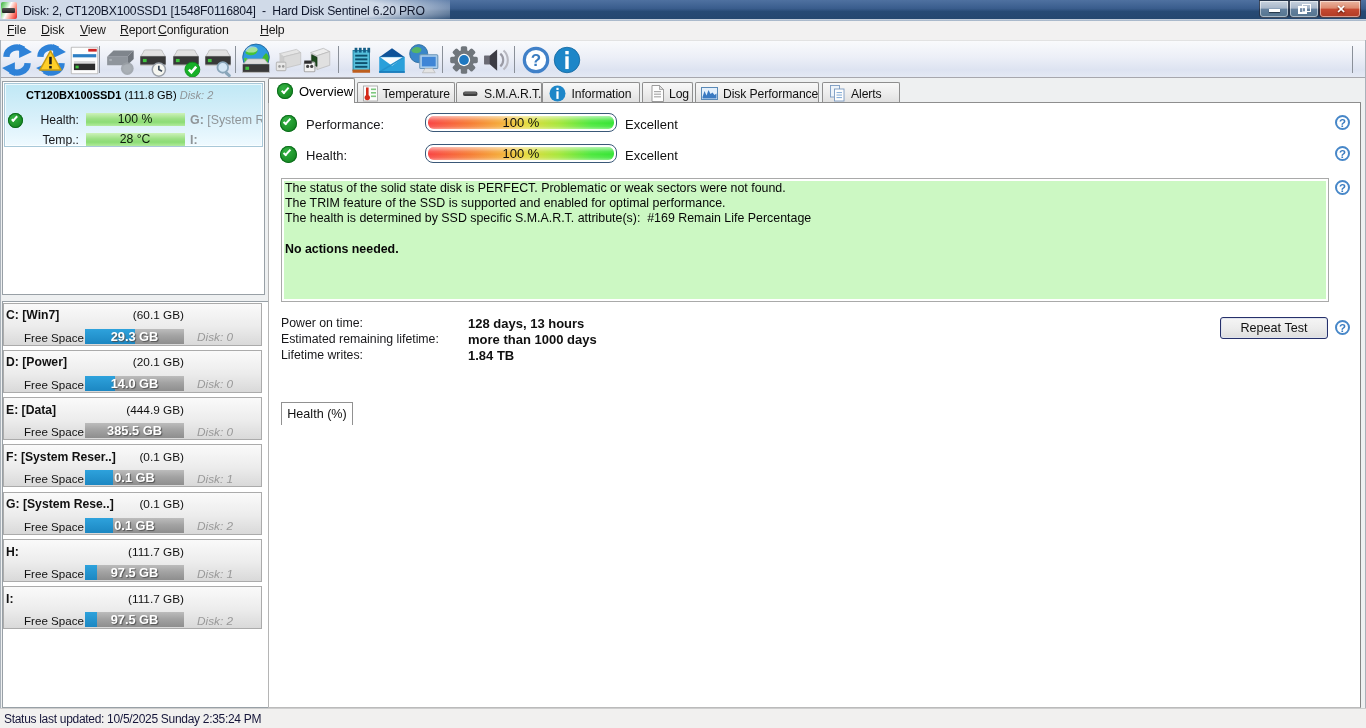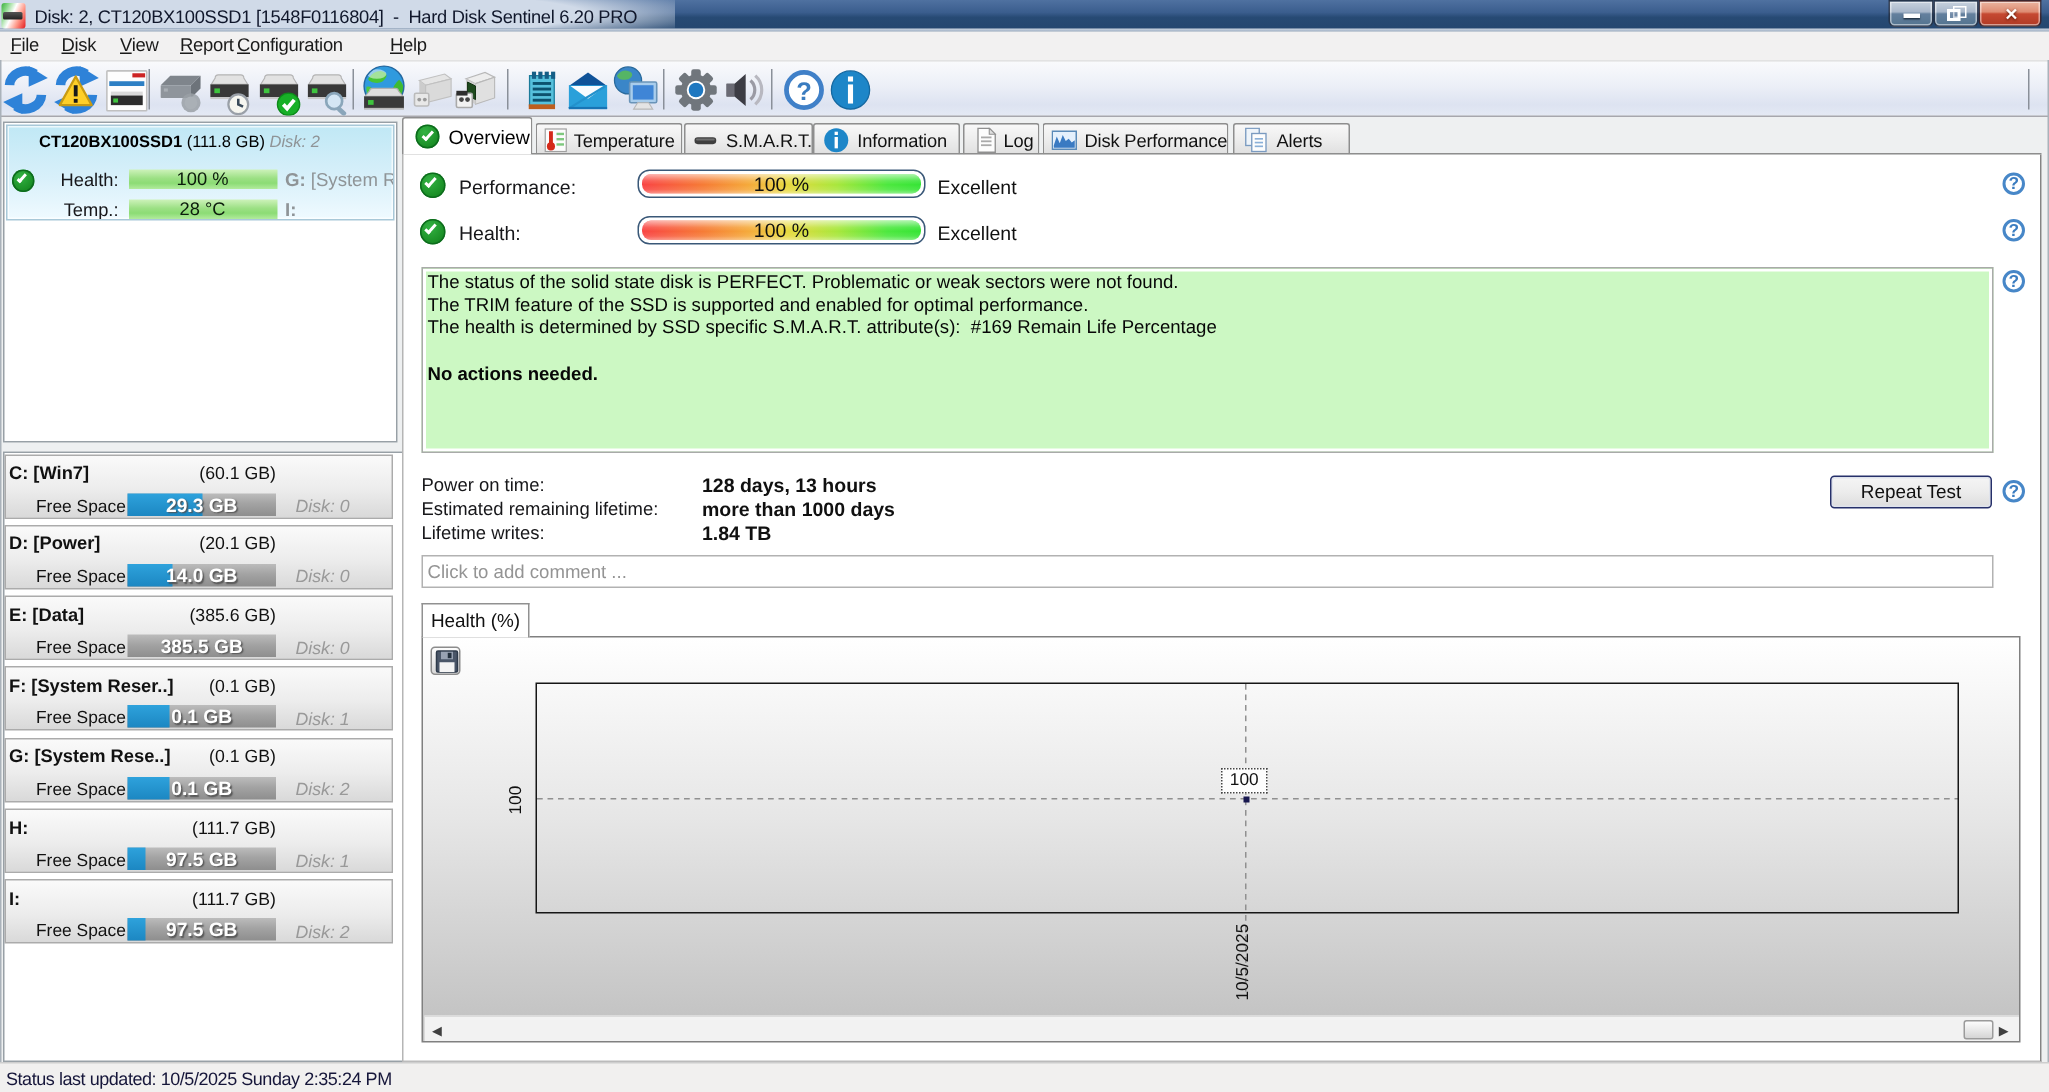--- a/index.html
+++ b/index.html
@@ -273,21 +273,21 @@
       <span class="vsize">(20.1 GB)</span>
       <span class="vfs">Free Space</span>
       <div class="vbar">
         <div class="vblue" style="width:30px"></div>
         <div class="vtxt">14.0 GB</div>
       </div>
       <span class="vdisk">Disk: 0</span>
     </div>
 <div class="vcard" style="top:95.1px">
       <span class="vname">E: [Data]</span>
-      <span class="vsize">(385.6 GB)</span>
+      <span class="vsize">(444.9 GB)</span>
       <span class="vfs">Free Space</span>
       <div class="vbar">
         <div class="vblue" style="width:0px"></div>
         <div class="vtxt">385.5 GB</div>
       </div>
       <span class="vdisk">Disk: 0</span>
     </div>
 <div class="vcard" style="top:142.4px">
       <span class="vname">F: [System Reser..]</span>
       <span class="vsize">(0.1 GB)</span>
@@ -417,42 +417,19 @@
   <div id="greenbox">The status of the solid state disk is PERFECT. Problematic or weak sectors were not found.<br>The TRIM feature of the SSD is supported and enabled for optimal performance.<br>The health is determined by SSD specific S.M.A.R.T. attribute(s):&nbsp; #169 Remain Life Percentage<br><br><b>No actions needed.</b></div>
   <div class="qm" style="top:77px">?</div>
   <div class="inforow" style="top:212.5px">Power on time:</div>
     <div class="infoval" style="top:212.5px">128 days, 13 hours</div>
   <div class="inforow" style="top:228.5px">Estimated remaining lifetime:</div>
     <div class="infoval" style="top:228.5px">more than 1000 days</div>
   <div class="inforow" style="top:244.5px">Lifetime writes:</div>
     <div class="infoval" style="top:244.5px">1.84 TB</div>
   <div id="repeatbtn">Repeat Test</div>
   <div class="qm" style="top:217px">?</div>
-  <div id="comment">Click to add comment ...</div>
   <div id="htab">Health (%)</div>
-  <div id="chartpanel">
-    <div id="saveico">
-        <svg width="18" height="17" viewBox="0 0 18 17" style="position:absolute;left:0.5px;top:0.5px">
-          <rect x="2" y="1" width="14" height="14" rx="1" fill="#4a5668" stroke="#2e3a4a"></rect>
-          <rect x="5" y="1.5" width="8" height="5" fill="#98a2b2"></rect>
-          <rect x="9.5" y="2.2" width="2.5" height="3.6" fill="#23303e"></rect>
-          <rect x="4" y="8.5" width="10" height="6.5" fill="#f4f4f4"></rect>
-        </svg>
-      </div>
-    <div class="vdash" style="left:548px;top:31px;height:205px"></div>
-    <div class="hdash" style="left:76px;top:107px;width:948px"></div>
-    <div id="plot"></div>
-    <div id="ylab">100</div>
-    <div id="xlab">10/5/2025</div>
-    <div id="valbox">100</div>
-    <div id="vdot"></div>
-    <div id="hscroll">
-        <span class="sarr" style="left:5px">◀</span>
-        <span class="sarr" style="right:7px">▶</span>
-        <div id="hthumb"></div>
-      </div>
-  </div>
 </div>
 <div style="position:absolute;left:0;top:40px;width:1px;height:668px;background:#aab2ba"></div>
 <div style="position:absolute;left:1365px;top:40px;width:1px;height:668px;background:#aab2ba"></div>
 <div id="statusbar">
     <span style="position:absolute;left:4px;top:3px">Status last updated: 10/5/2025 Sunday 2:35:24 PM</span>
   </div>
 
 </body></html>

